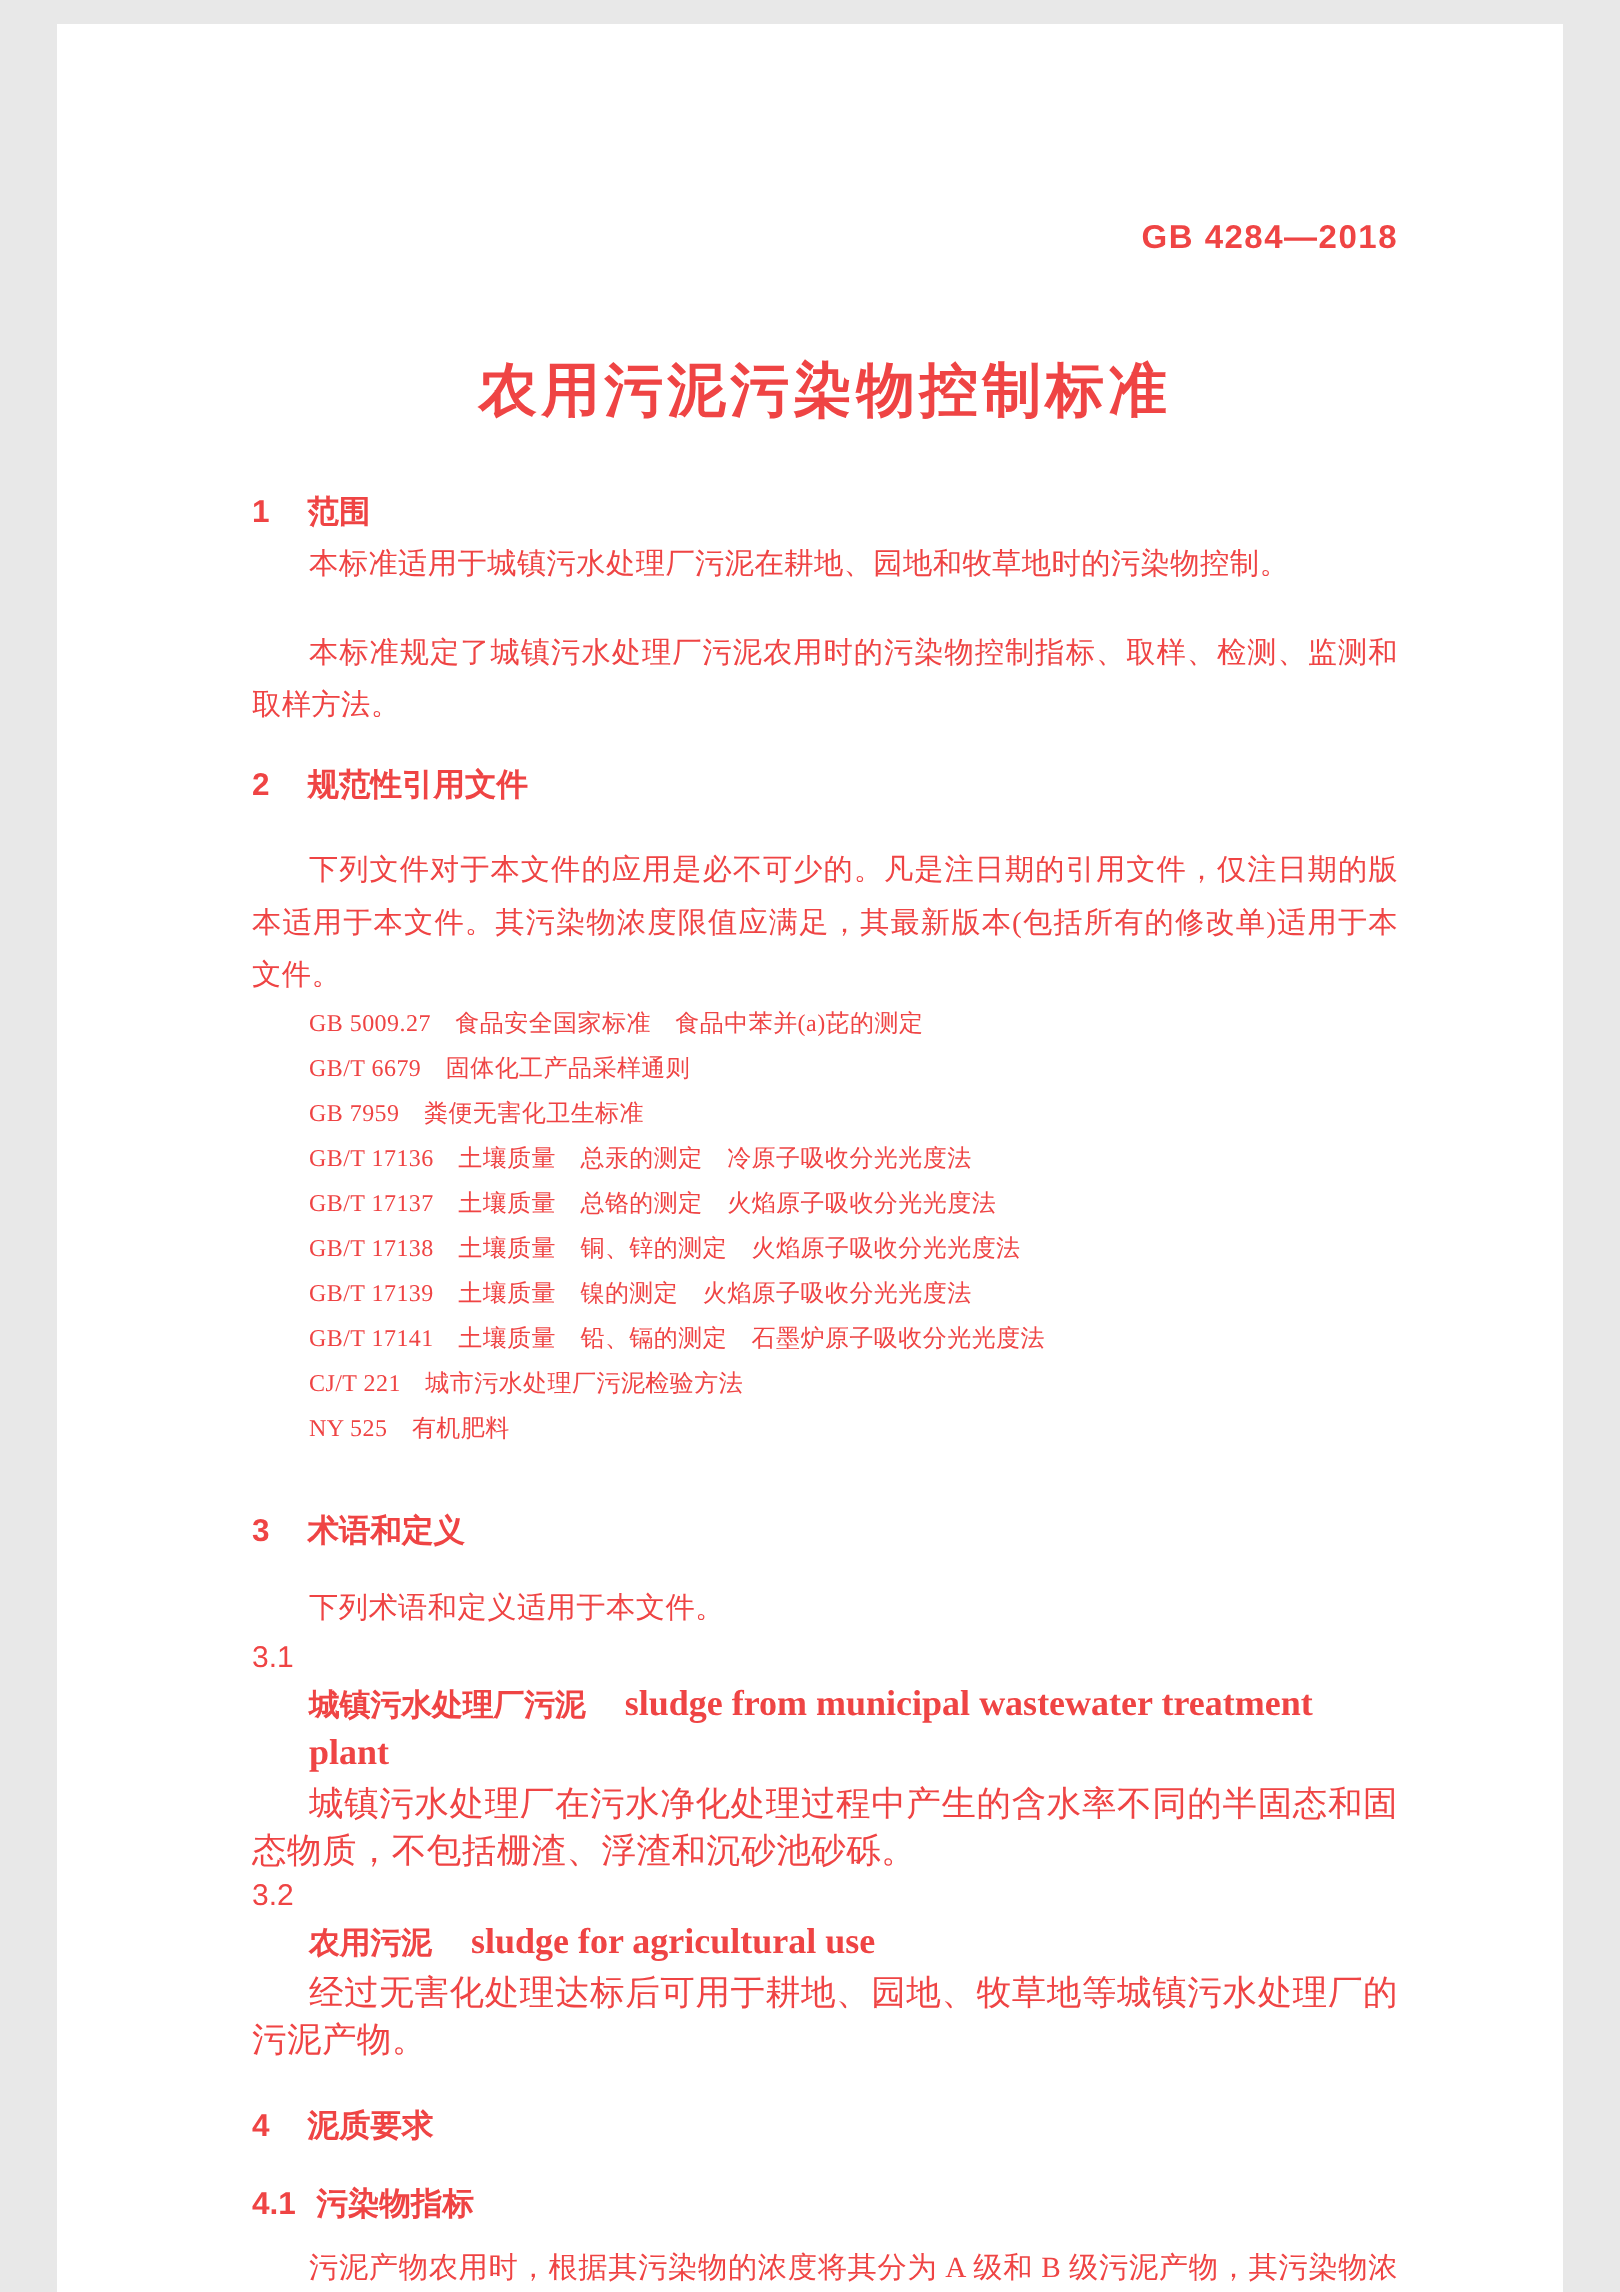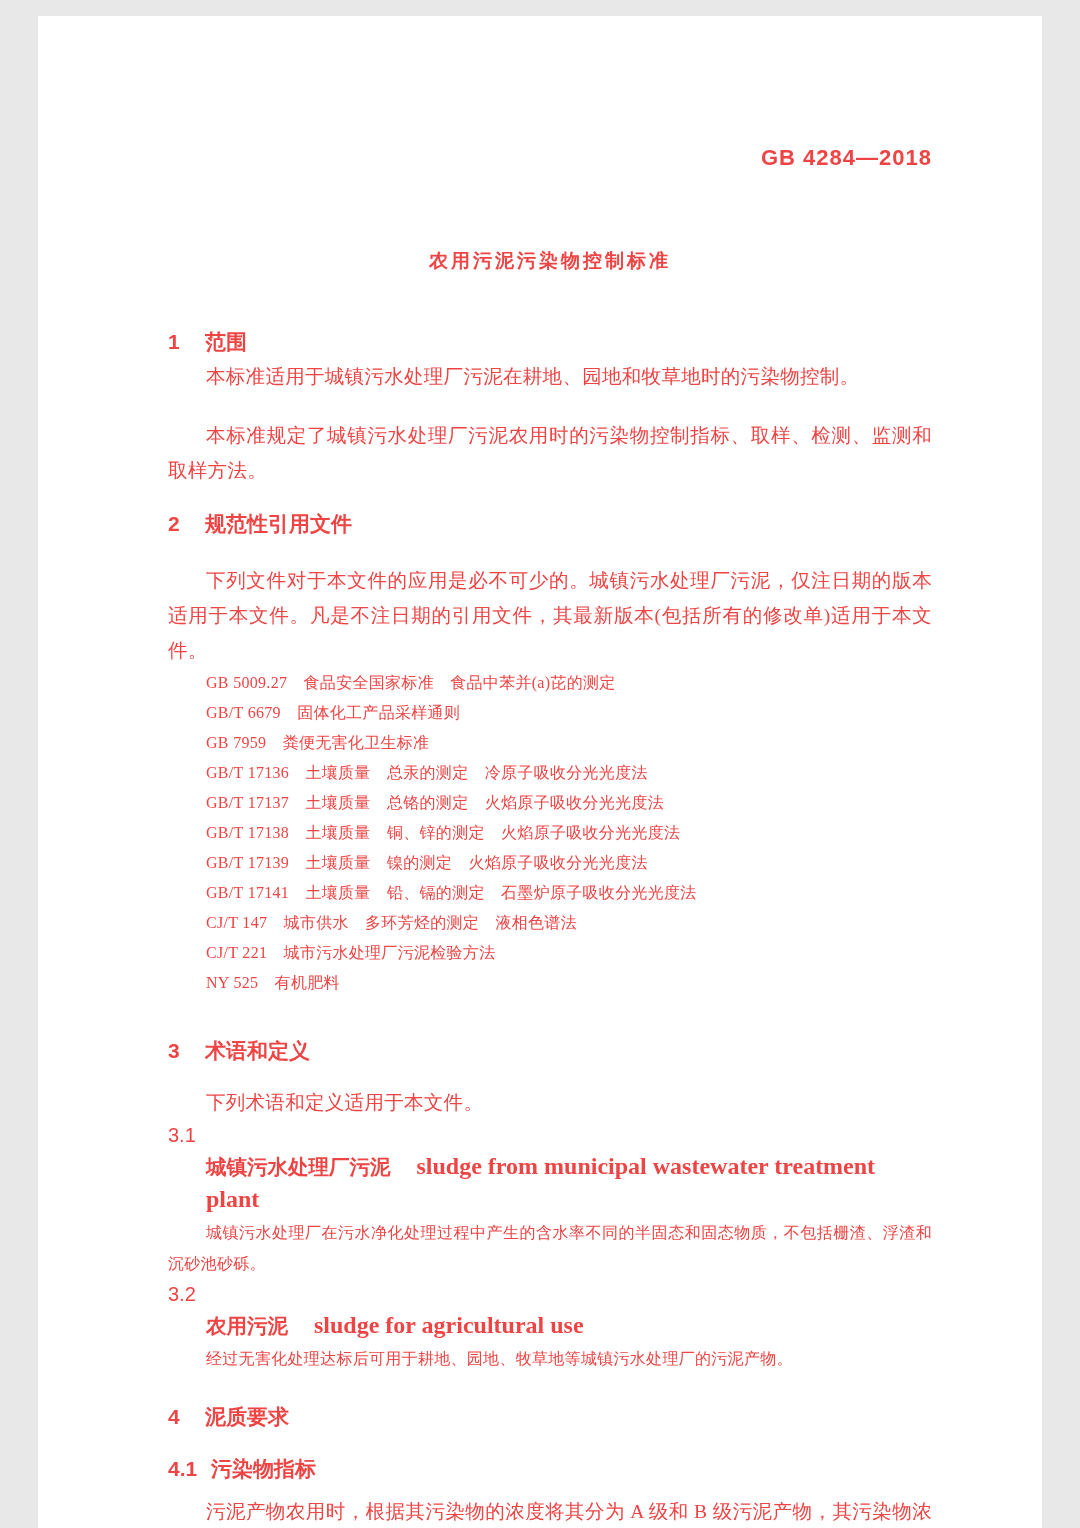--- a/index.html
+++ b/index.html
@@ -20,21 +20,21 @@
     font-weight:bold;
     font-size:22px;
     line-height:36px;
     letter-spacing:1px;
   }
   .doc-title {
     margin:62px 0 0 0;
     text-align:center;
     font-family:"Liberation Sans","DejaVu Sans",sans-serif;
     font-weight:bold;
-    font-size:19px;
+    font-size:39px;
     line-height:46px;
     letter-spacing:3px;
   }
   .sec-h {
     font-family:"Liberation Sans","DejaVu Sans",sans-serif;
     font-weight:bold;
     font-size:21px;
     line-height:35px;
   }
   .sec-num { display:inline-block; min-width:37px; }
@@ -73,21 +73,21 @@
     font-weight:bold;
     font-size:20.5px;
   }
   .term-en {
     font-family:"Liberation Serif","DejaVu Serif",serif;
     font-weight:bold;
     font-size:24px;
     margin-left:26px;
   }
   .term-def {
-    font-size:16px;
+    font-size:23px;
     line-height:31px;
     text-align:justify;
     letter-spacing:0.3px;
   }
   .page-num {
     margin-top:12px;
     text-align:right;
     padding-right:22px;
     font-size:20px;
     line-height:35px;
@@ -104,31 +104,30 @@
 
   <div class="sec-h mt-h1">
     <span class="sec-num">1</span><span>范围</span>
   </div>
   <div class="par indent">本标准适用于城镇污水处理厂污泥在耕地、园地和牧草地时的污染物控制。</div>
   <div class="par indent mt-p1">本标准规定了城镇污水处理厂污泥农用时的污染物控制指标、取样、检测、监测和取样方法。</div>
 
   <div class="sec-h mt-h2">
     <span class="sec-num">2</span><span>规范性引用文件</span>
   </div>
-  <div class="par indent mt-p2">下列文件对于本文件的应用是必不可少的。城镇污水处理厂污泥，仅注日期的版本适用于本文件。凡是不注日期的引用文件，其最新版本(包括所有的修改单)适用于本文件。</div>
+  <div class="par indent mt-p2">下列文件对于本文件的应用是必不可少的。凡是注日期的引用文件，仅注日期的版本适用于本文件。其污染物浓度限值应满足，其最新版本(包括所有的修改单)适用于本文件。</div>
   <div class="ref-list">
     <div>GB 5009.27　食品安全国家标准　食品中苯并(a)芘的测定</div>
     <div>GB/T 6679　固体化工产品采样通则</div>
     <div>GB 7959　粪便无害化卫生标准</div>
     <div>GB/T 17136　土壤质量　总汞的测定　冷原子吸收分光光度法</div>
     <div>GB/T 17137　土壤质量　总铬的测定　火焰原子吸收分光光度法</div>
     <div>GB/T 17138　土壤质量　铜、锌的测定　火焰原子吸收分光光度法</div>
     <div>GB/T 17139　土壤质量　镍的测定　火焰原子吸收分光光度法</div>
     <div>GB/T 17141　土壤质量　铅、镉的测定　石墨炉原子吸收分光光度法</div>
-    <div>CJ/T 147　城市供水　多环芳烃的测定　液相色谱法</div>
     <div>CJ/T 221　城市污水处理厂污泥检验方法</div>
     <div>NY 525　有机肥料</div>
   </div>
 
   <div class="sec-h mt-h3">
     <span class="sec-num">3</span><span>术语和定义</span>
   </div>
   <div class="par indent mt-p3">下列术语和定义适用于本文件。</div>
 
   <div class="terms">

